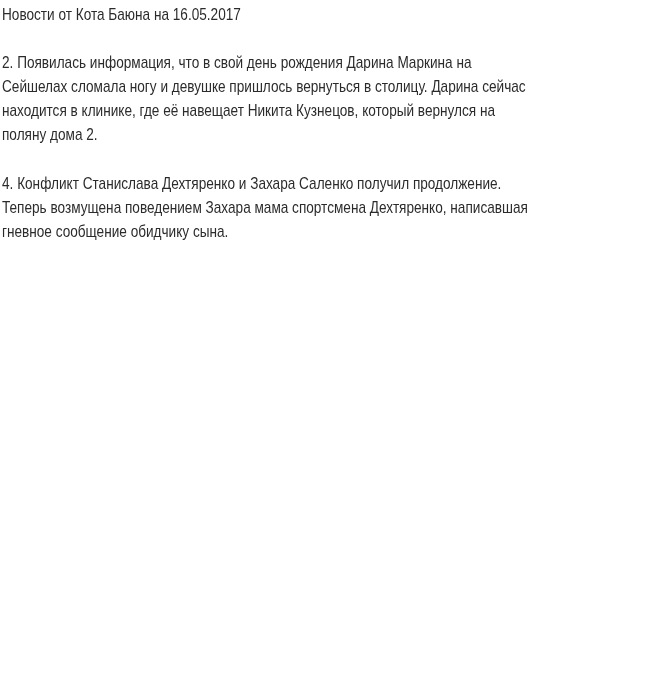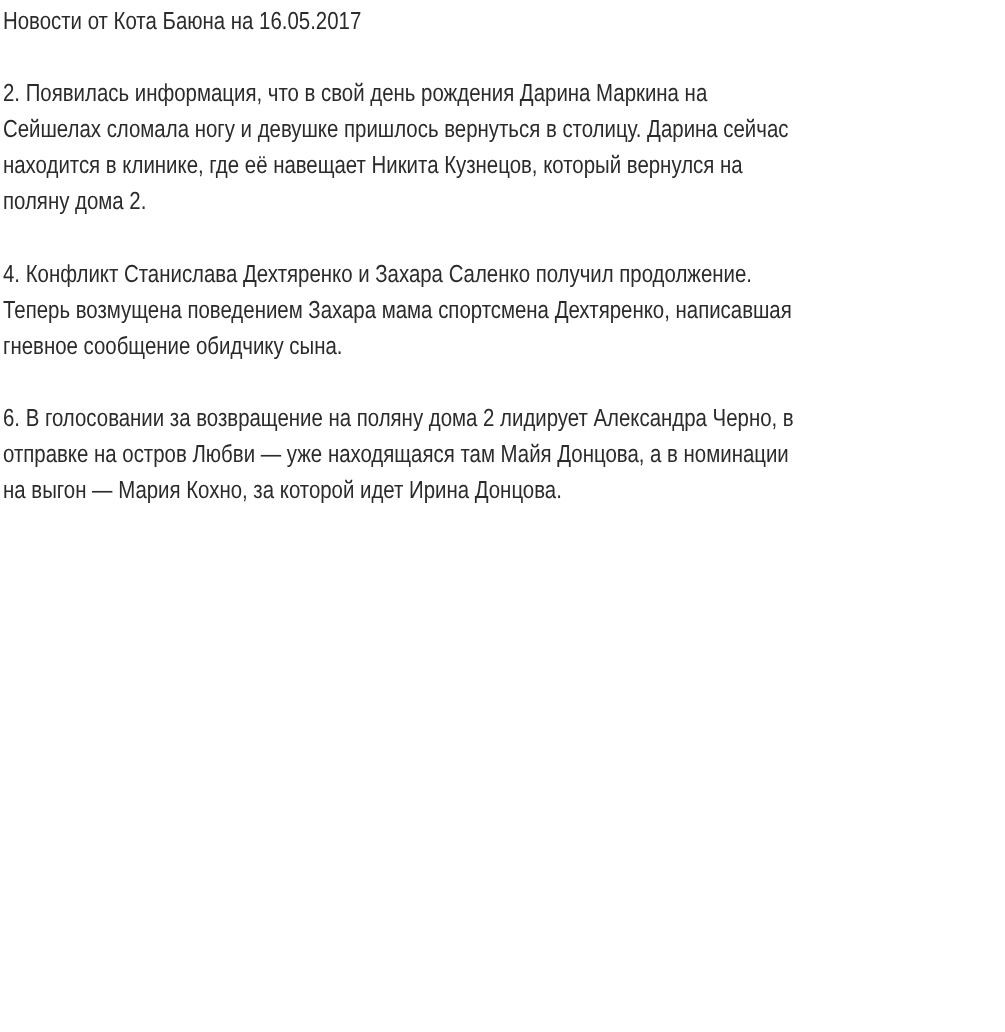--- a/index.html
+++ b/index.html
@@ -33,19 +33,14 @@
   </div>
 
 
   <div class="para">
     <div class="line">4. Конфликт Станислава Дехтяренко и Захара Саленко получил продолжение.</div>
     <div class="line">Теперь возмущена поведением Захара мама спортсмена Дехтяренко, написавшая</div>
     <div class="line">гневное сообщение обидчику сына.</div>
   </div>
 
 
-  <div class="para">
-    <div class="line">6. В голосовании за возвращение на поляну дома 2 лидирует Александра Черно, в</div>
-    <div class="line">отправке на остров Любви — уже находящаяся там Майя Донцова, а в номинации</div>
-    <div class="line">на выгон — Мария Кохно, за которой идет Ирина Донцова.</div>
-  </div>
 
 </div>
 
 </body></html>

